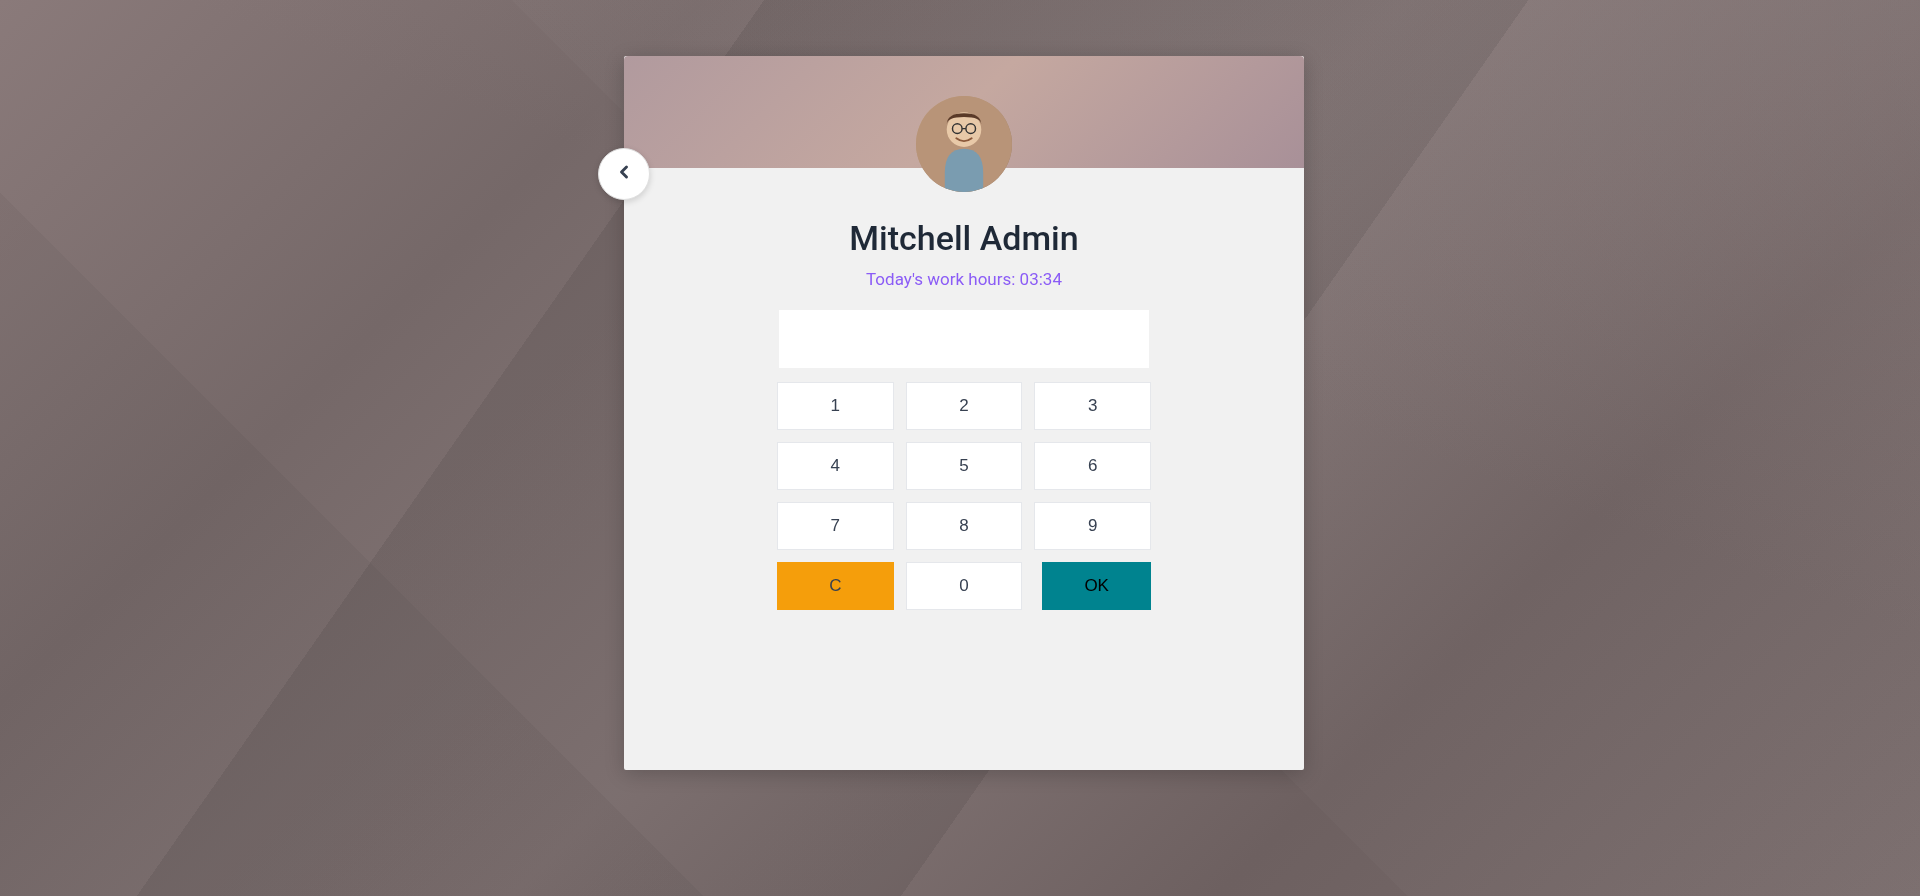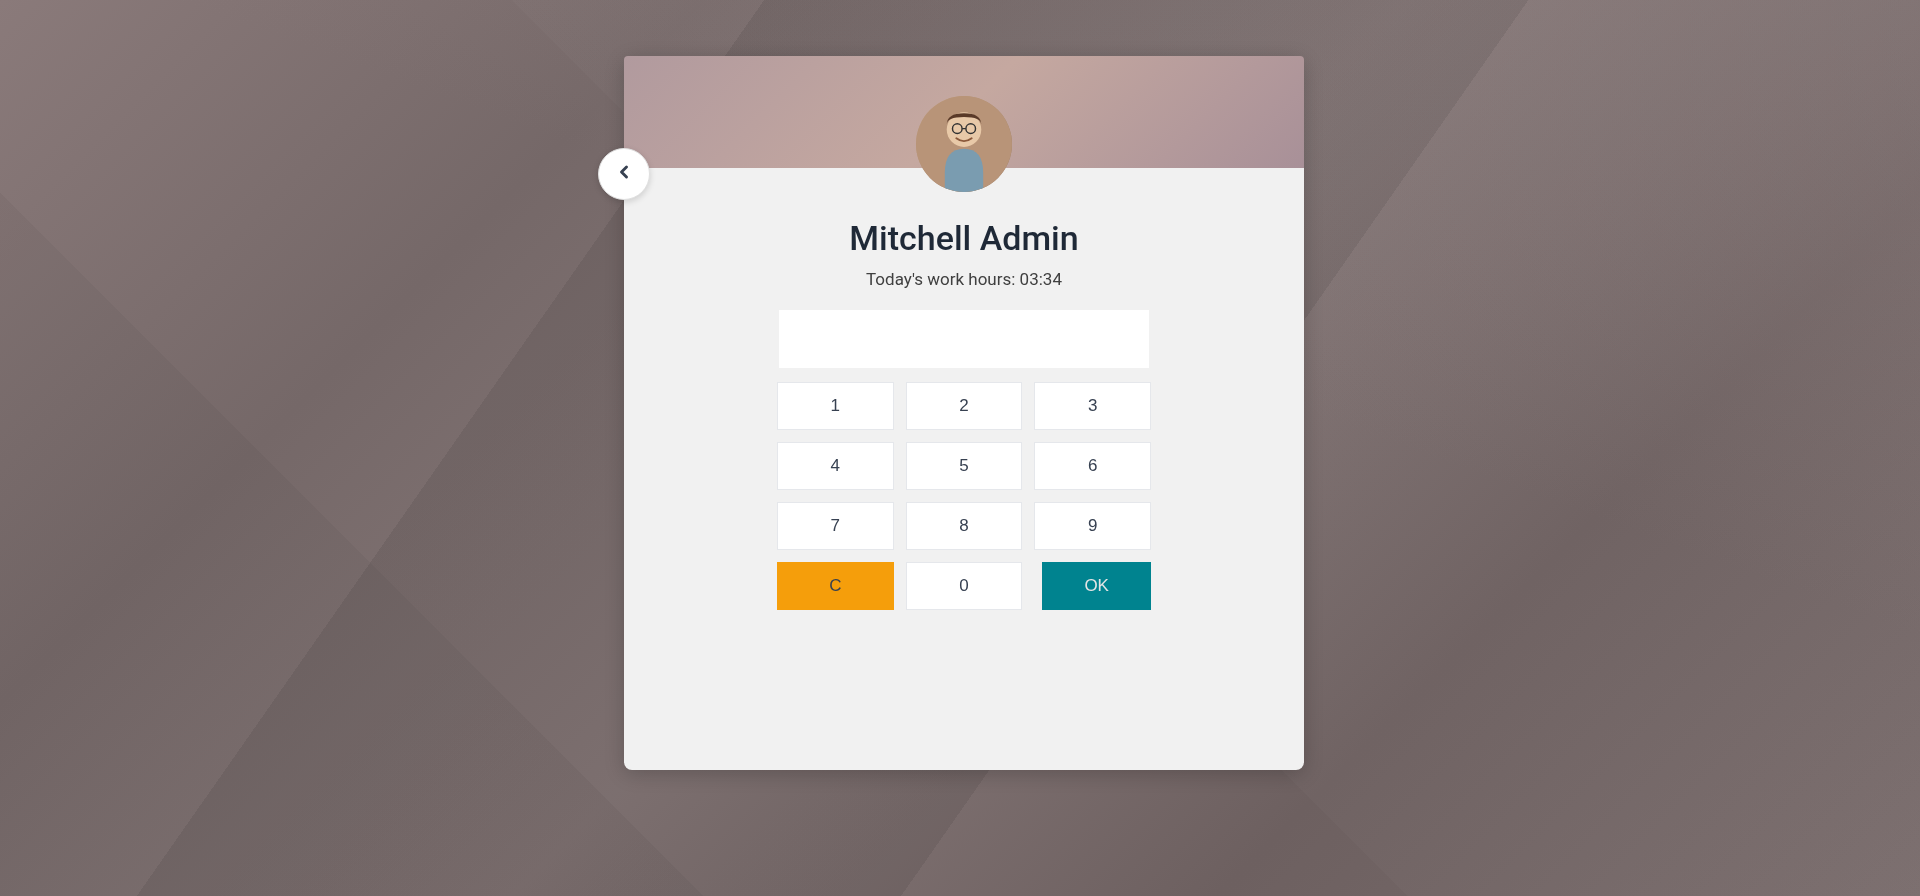--- a/index.html
+++ b/index.html
@@ -32,21 +32,21 @@
       z-index: 0;
     }
     
     .card {
       position: absolute;
       top: 56px;
       left: 624px;
       width: 680px;
       height: 714px;
       background: #f1f1f1;
-      border-radius: 8px;
+      border-radius: 2px;
       box-shadow: 0 4px 20px rgba(0,0,0,0.2);
       z-index: 1;
     }
     
     .card-header-bg {
       width: 100%;
       height: 112px;
       background: linear-gradient(135deg, #b19a9e 0%, #c5a8a0 50%, #a89098 100%);
       border-radius: 4px 4px 0 0;
     }
@@ -107,21 +107,21 @@
     
     .question {
       font-size: 18px;
       font-weight: 500;
       color: #1f2937;
       margin-bottom: 28px;
     }
     
     .info-line {
       font-size: 17px;
-      color: #404040;
+      color: #8b5cf6;
       line-height: 1.4;
     }
     
     .pin-display {
       margin: 18px auto 0;
       width: 370px;
       height: 58px;
       background: #ffffff;
       border: none;
     }
@@ -149,21 +149,21 @@
     
     .keypad-btn.clear {
       background: #f59e0b;
       border-color: #f59e0b;
       color: #374151;
     }
     
     .keypad-btn.ok {
       background: #00838f;
       border-color: #00838f;
-      color: #e5e5e5;
+      color: #000000;
       margin-left: 8px;
     }
   </style>
 </head>
 <body>
 
 <div class="card">
   <div class="card-header-bg"></div>
 
   <div class="back-button">

